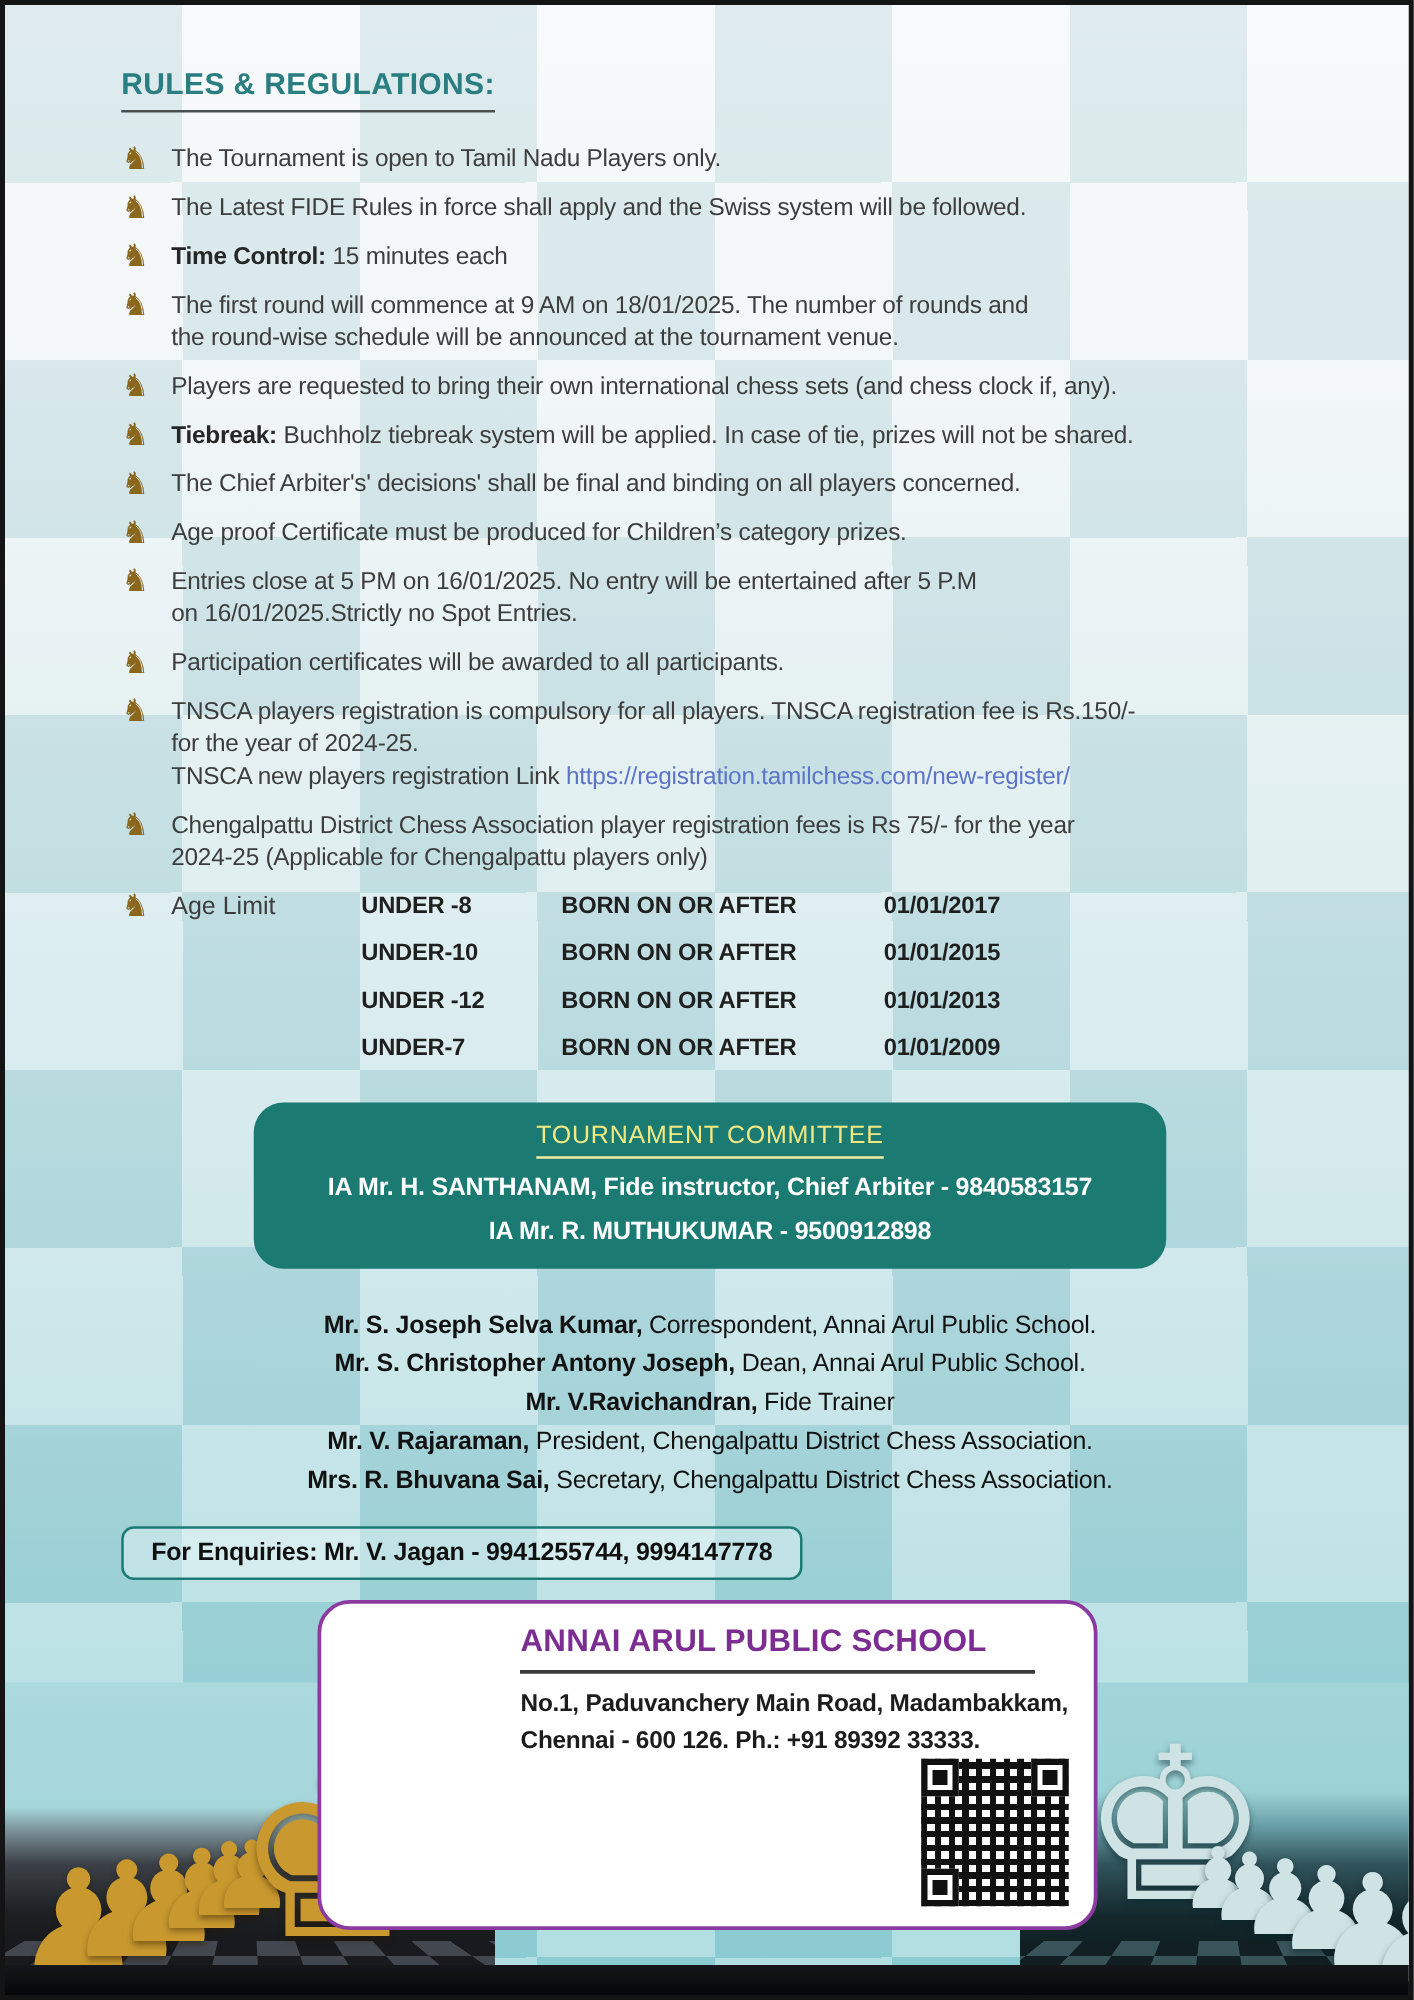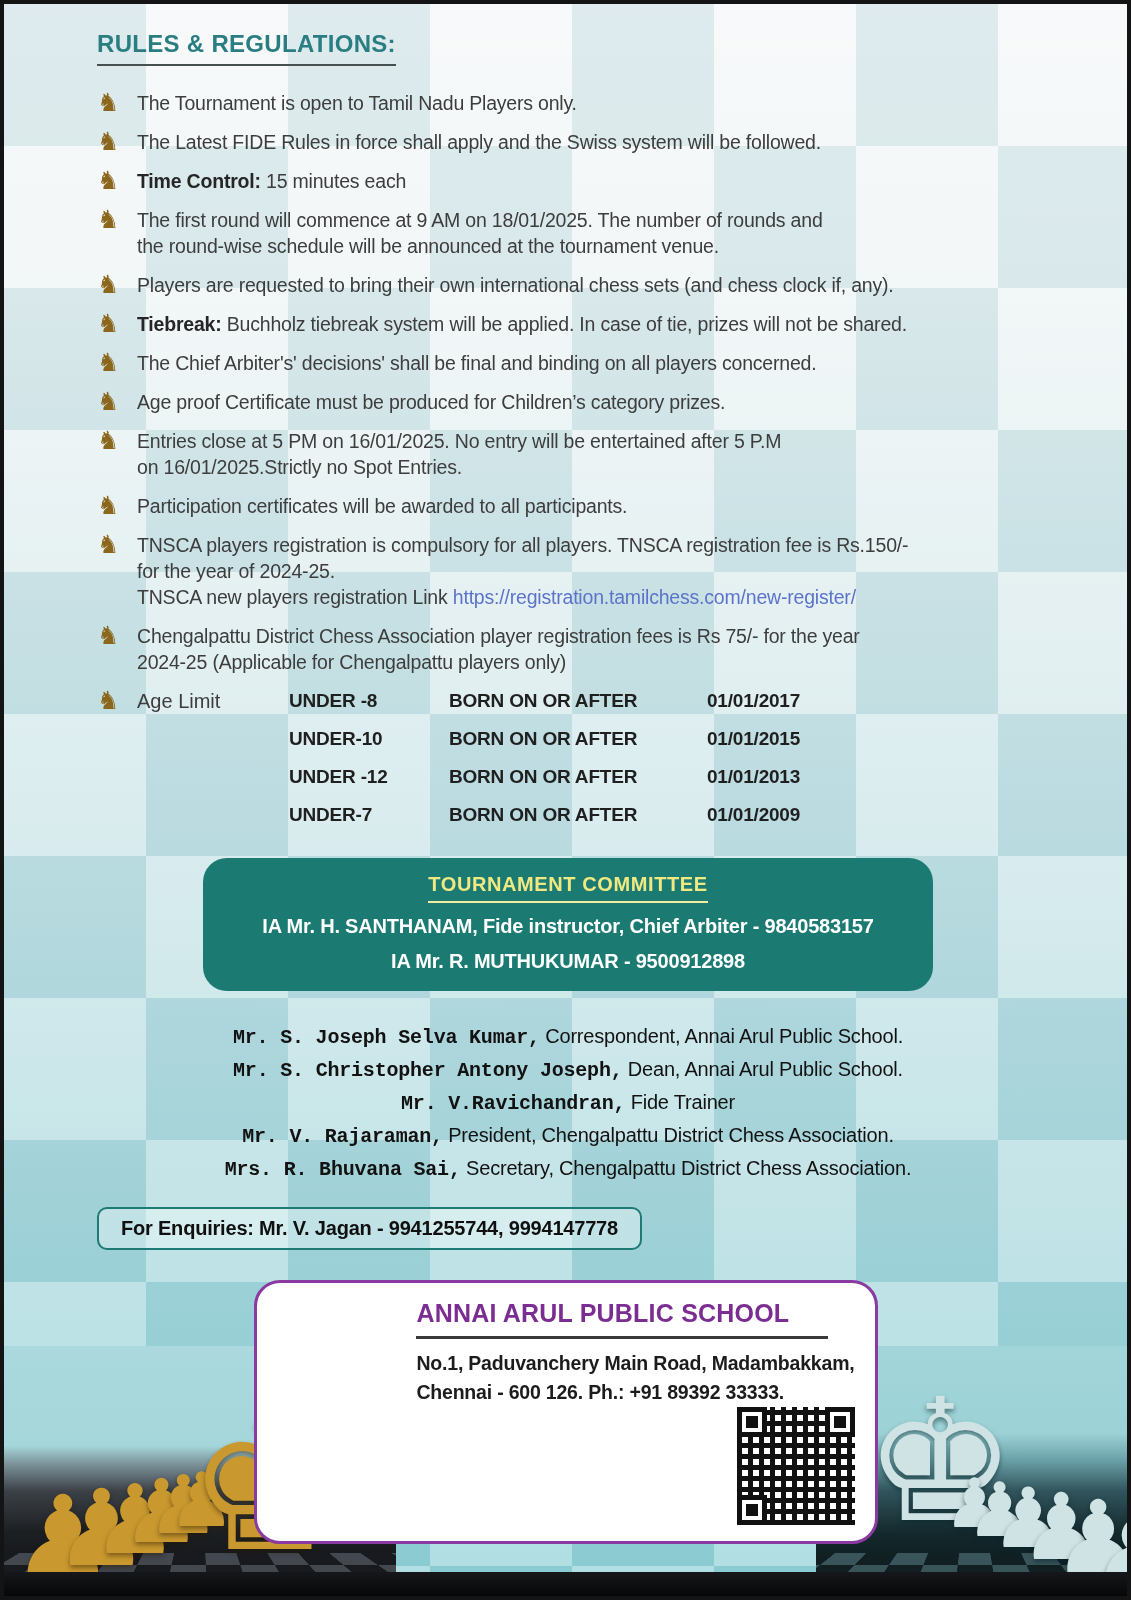--- a/index.html
+++ b/index.html
@@ -9,52 +9,52 @@
     position: relative;
     width: 1131px; height: 1600px;
     box-sizing: border-box;
     border: 4px solid #141414;
     overflow: hidden;
     background:
       repeating-conic-gradient(rgba(255,255,255,0.30) 0% 25%, rgba(110,175,185,0.16) 25% 50%) 0 0 / 284px 284px,
       linear-gradient(180deg, #f4f7f8 0%, #edf3f4 18%, #d9eaec 38%, #c2e1e5 58%, #a6d7dc 78%, #8ed0d6 100%);
   }
 
-  .content { position: relative; z-index: 1; padding: 26px 88px 0 93px; }
+  .content { position: relative; z-index: 1; padding: 50px 88px 0 93px; }
 
   
   .page-title { margin: 0 0 24px 0; font-size: 24px; font-weight: bold; color: #2a7e82; letter-spacing: 0.3px; }
   .page-title .u { display:inline-block; padding-bottom: 6px; border-bottom: 2.5px solid #45504f; }
 
   
   .rule { display: grid; grid-template-columns: 40px 1fr; margin-bottom: 13px; }
   .knight { font-family: "DejaVu Sans", sans-serif; font-size: 25px; line-height: 26px; color: #8a671d; }
   .rule-text { margin: 0; font-size: 19.5px; line-height: 26px; color: #3d3d3d; letter-spacing: -0.2px; white-space: pre-line; }
   .rule-text b { color: #262626; }
   .rule-text a { color: #5b74c9; text-decoration: none; }
 
   
   .age-row { display: grid; grid-template-columns: 40px 152px 1fr; margin-top: 2px; }
   .age-label { font-size: 20px; line-height: 26px; color: #3d3d3d; }
   .age-tr { display: grid; grid-template-columns: 160px 258px auto; line-height: 26px; margin-bottom: 12px; }
   .age-tr span { font-size: 19px; font-weight: bold; color: #1f1f1f; letter-spacing: -0.2px; }
 
   
   .tc-box { width: 690px; margin: 18px auto 0; background: #1b7a72; border-radius: 24px; padding: 15px 20px 18px; text-align: center; }
-  .tc-head { font-size: 20px; font-weight: bold; color: #f0e982; letter-spacing: 0.6px; }
+  .tc-head { font-size: 20px; font-weight: normal; color: #f0e982; letter-spacing: 0.6px; }
   .tc-head .u { display:inline-block; padding-bottom: 5px; border-bottom: 2px solid #f3eda4; }
   .tc-member { margin: 12px 0 0; font-size: 20px; font-weight: bold; color: #ffffff; letter-spacing: -0.2px; }
 
   
   .adv { margin-top: 32px; text-align: center; }
   .adv-head { font-size: 20px; font-weight: bold; color: #101010; letter-spacing: 0.4px; }
   .adv-head .u { display:inline-block; padding-bottom: 4px; border-bottom: 2px solid #161616; }
   .adv-members { margin-top: 14px; }
   .adv-member { margin: 0 0 5px; font-size: 20px; line-height: 26px; color: #121212; letter-spacing: -0.2px; }
-  .adv-member b { font-weight: bold; font-family: Liberation Mono, monospace; }
+  .adv-member b { font-weight: bold; }
 
   
   .enq-wrap { text-align: left; margin-top: 24px; }
   .enq-box { display: inline-block; border: 2px solid #1e7a74; border-radius: 10px; background: rgba(245,252,252,0.40);
              padding: 8px 22px; font-size: 20px; font-weight: bold; color: #101010; letter-spacing: -0.2px; }
 
   
   .scene { position: absolute; left: 0; right: 0; bottom: 0; height: 250px; z-index: 0; }
   .photo { position: absolute; bottom: 0; height: 250px; overflow: hidden; }
   .photo-left  { left: 0; width: 392px;

